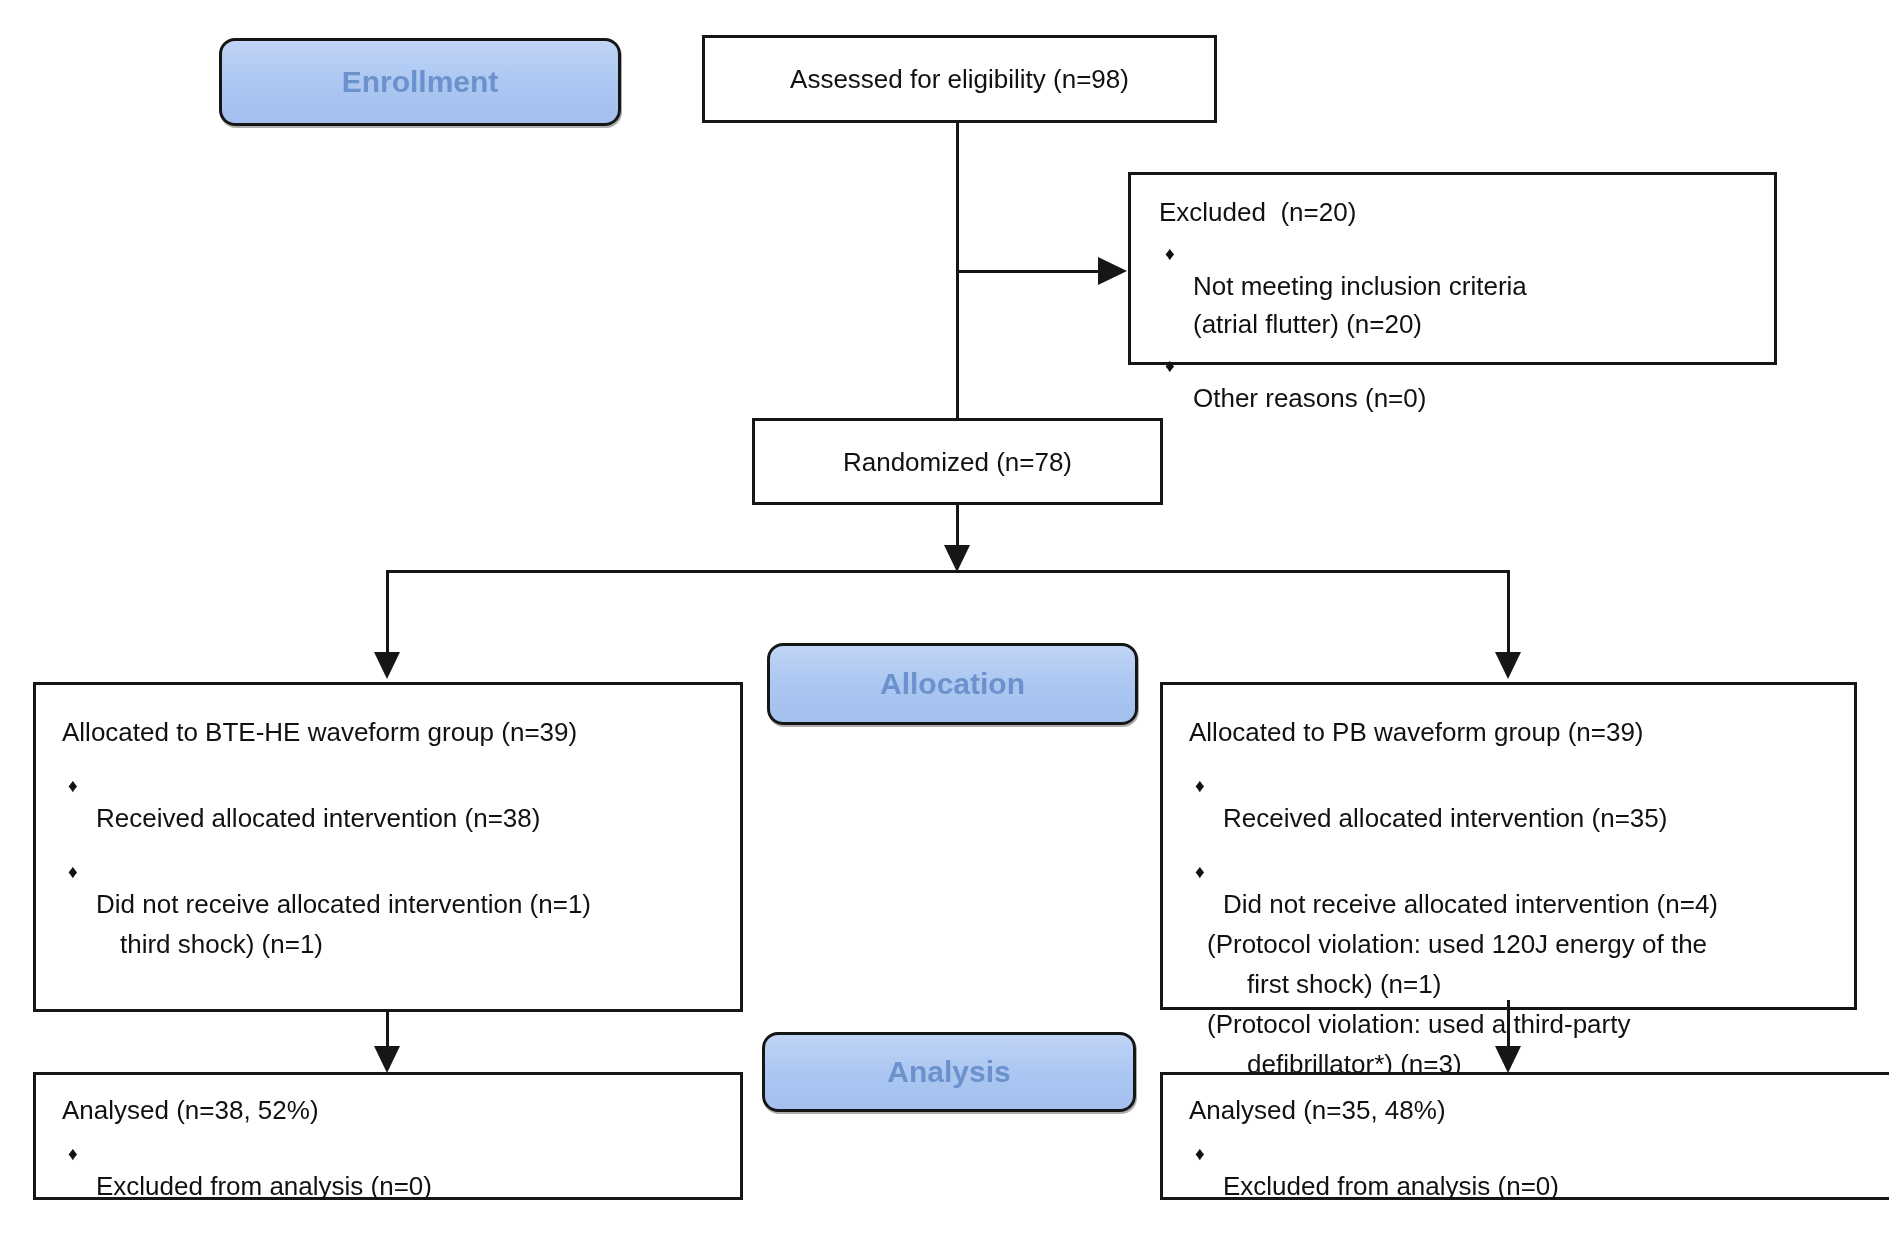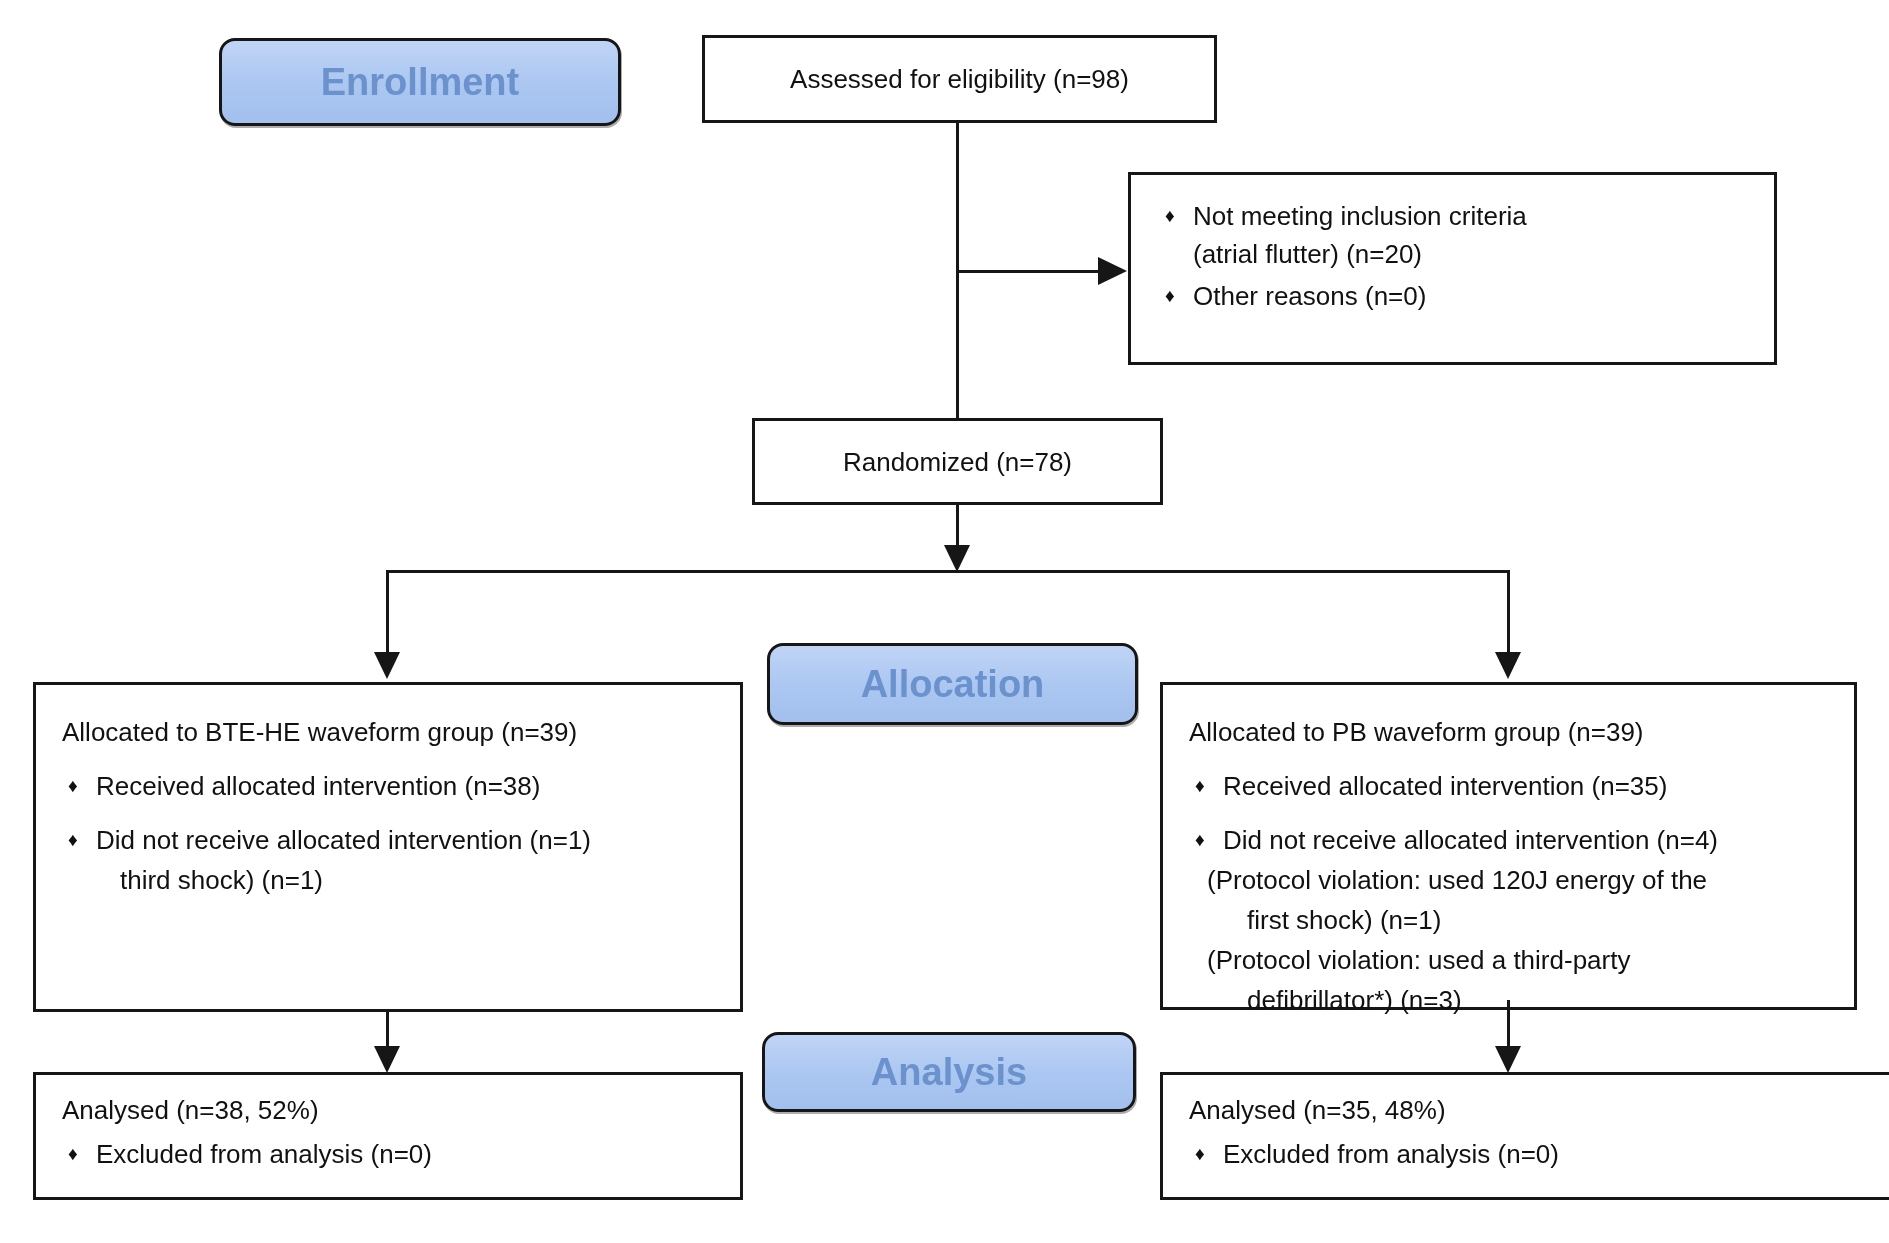--- a/index.html
+++ b/index.html
@@ -33,41 +33,41 @@
   .stage {
     position: absolute;
     box-sizing: border-box;
     border: 3px solid #161616;
     border-radius: 16px;
     background: linear-gradient(180deg, #c0d4f6 0%, #aac6f1 55%, #a3c0ee 100%);
     display: flex;
     align-items: center;
     justify-content: center;
     font-weight: bold;
-    font-size: 38px;
+    font-size: 30px;
     color: #6b92cc;
     box-shadow: 1px 2px 0 rgba(20,20,20,0.35);
   }
   .pad {
     padding: 28px 18px 0 26px;
   }
   .wsp { white-space: pre-wrap; }
   .brow {
     display: flex;
     margin-top: 16px;
   }
   .bmark {
     flex: none;
     width: 34px;
     font-size: 19px;
     line-height: 38px;
     padding-left: 6px;
     box-sizing: border-box;
   }
-  .btext { flex: 1; }
+  .btext { flex: 1; margin-top: 32px; }
   .note { margin-left: 18px; margin-top: 2px; }
   .note-cont { margin-left: 58px; }
   .line {
     position: absolute;
     background: #161616;
   }
   .arr-down {
     position: absolute;
     width: 0; height: 0;
     border-left: 13px solid transparent;
@@ -95,20 +95,21 @@
   </div>
   <div class="stage" style="left:762px; top:1032px; width:374px; height:80px;">
     <span>Analysis</span>
   </div>
 
   <div class="box center" style="left:702px; top:35px; width:515px; height:88px;text-align:center;">
     <span>Assessed for eligibility (n=98)</span>
   </div>
 
   <div class="box" style="left:1128px; top:172px; width:649px; height:193px; padding:18px 14px 0 28px;">
+    <div class="wsp">Excluded  (n=20)</div>
     <div class="brow" style="margin-top:4px;">
       <span class="bmark">♦</span>
       <span class="btext"><span>Not meeting inclusion criteria</span><br>
         <span>(atrial flutter) (n=20)</span>
       </span>
     </div>
     <div class="brow" style="margin-top:4px;">
       <span class="bmark">♦</span>
       <span class="btext">Other reasons (n=0)</span>
     </div>

